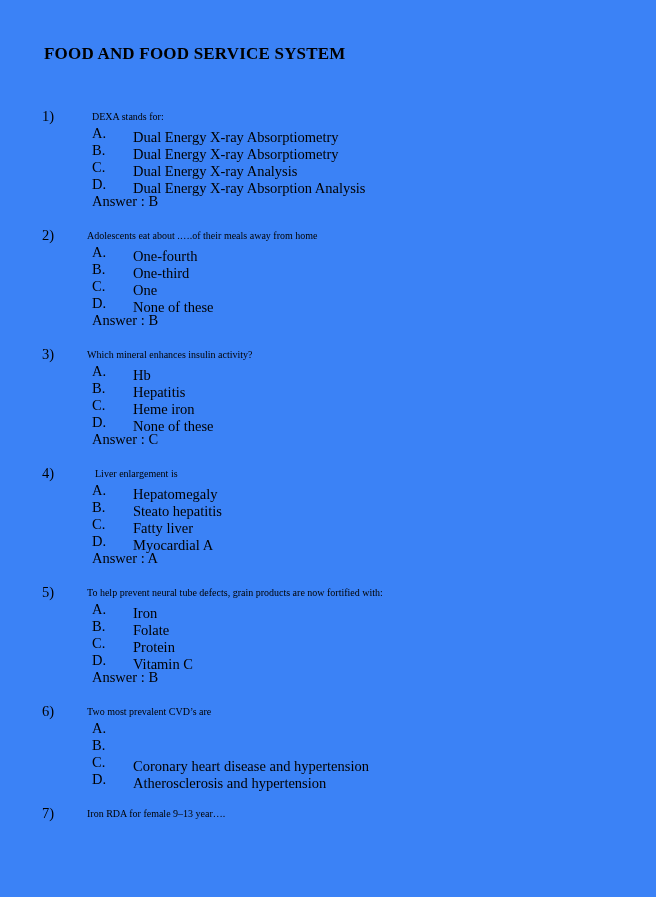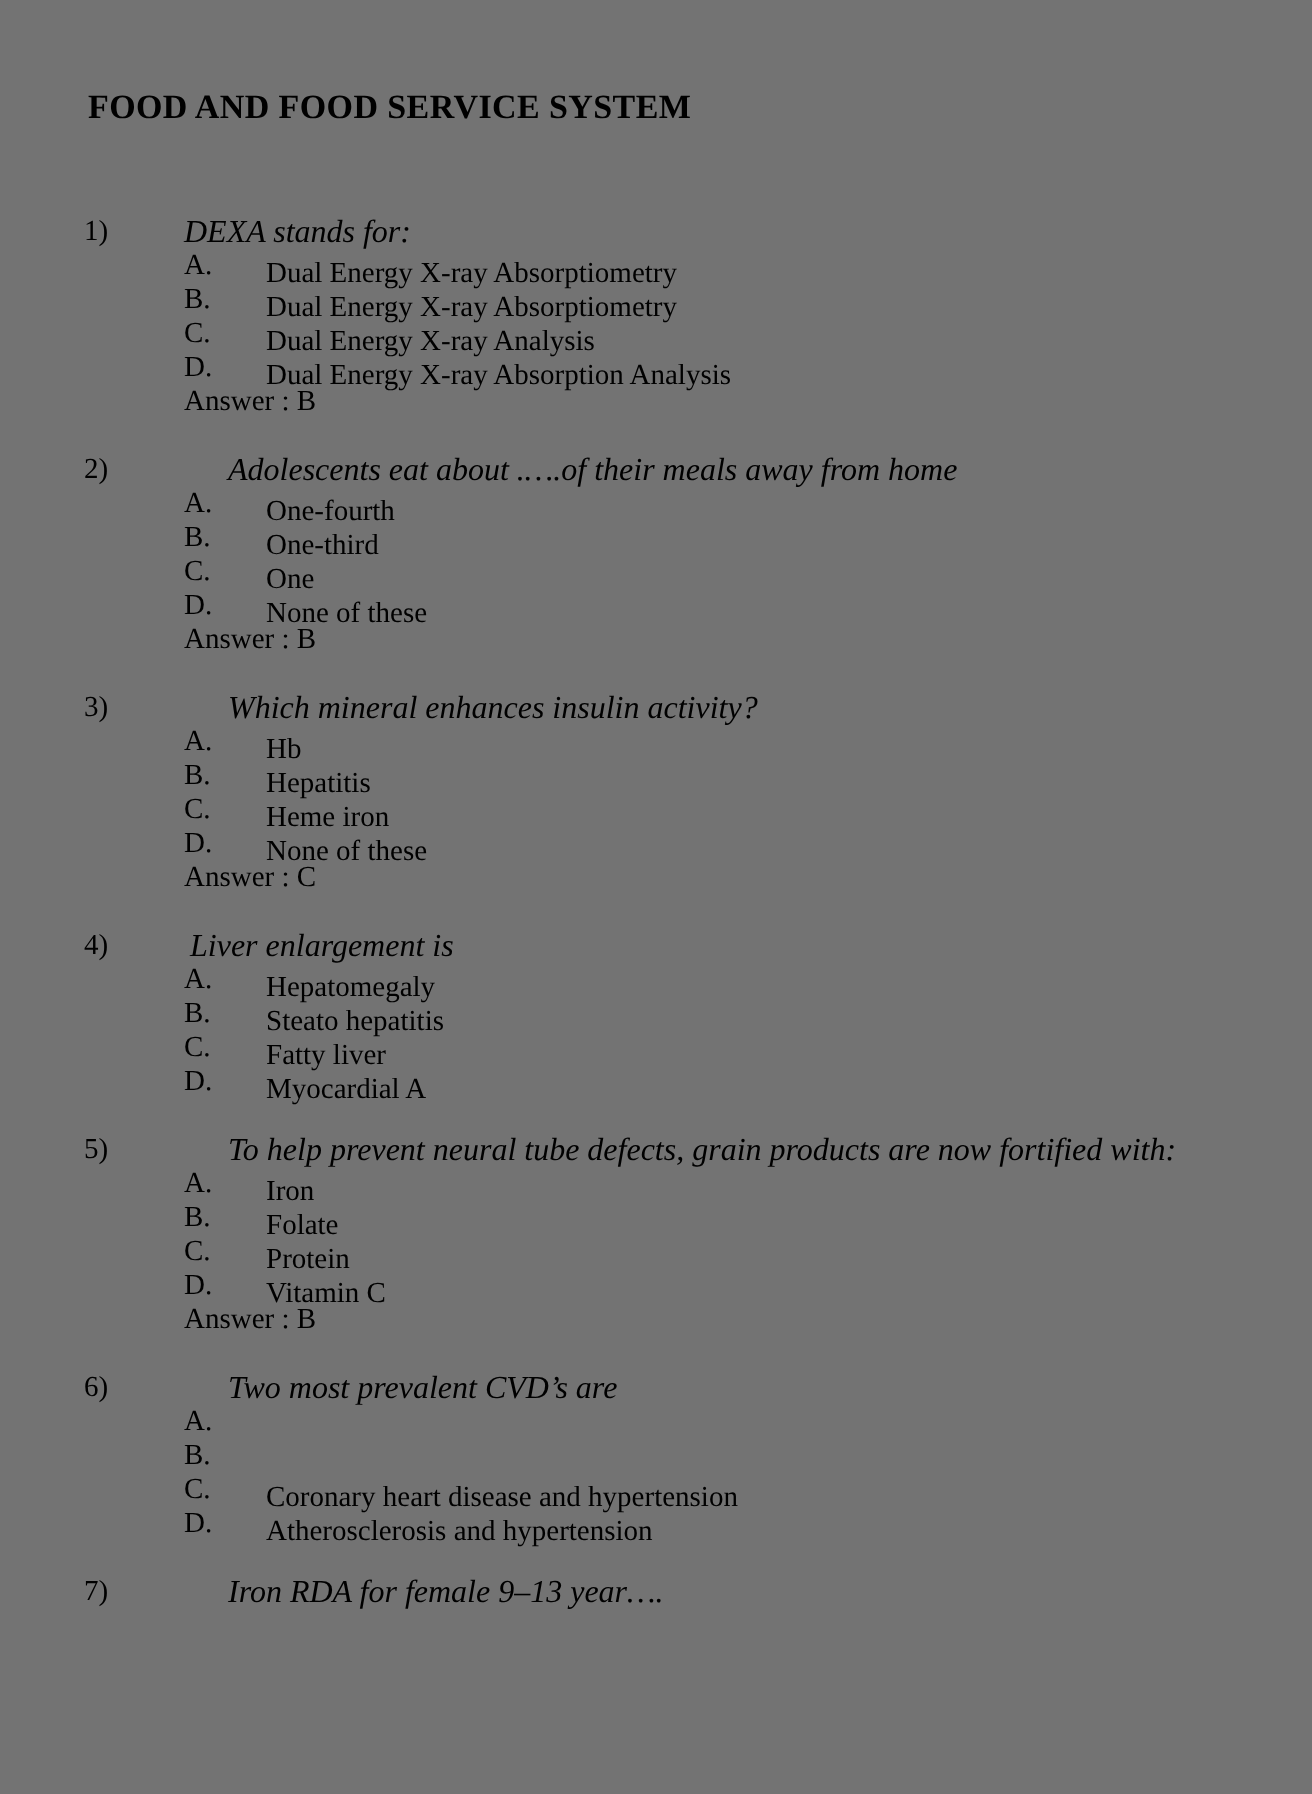--- a/index.html
+++ b/index.html
@@ -13,21 +13,21 @@
     position: relative;
     font-family: "Liberation Serif", "DejaVu Serif", serif;
     color: #000000;
     overflow: hidden;
   }
 
   .page {
     position: relative;
     width: 656px;
     height: 897px;
-    background: #737373;
+    background: #3b82f6;
     box-sizing: border-box;
   }
 
   .doc-title {
     position: absolute;
     left: 44px;
     top: 44px;
     font-size: 17px;
     font-weight: bold;
     letter-spacing: 0.2px;
@@ -60,27 +60,26 @@
     top: 0;
     width: 46px;
     font-size: 14.5px;
     line-height: 17px;
   }
 
   .q-stem {
     position: absolute;
     top: 0;
     left: 92px;
-    font-size: 16px;
-    line-height: 17px;
-    white-space: nowrap;
-    font-style: italic;
+    font-size: 10px;
+    line-height: 17px;
+    white-space: nowrap;
   }
   .q-stem.indent {
-    left: 114px;
+    left: 87px;
   }
   .q-stem.indent-small {
     left: 95px;
   }
 
   .opt-line {
     position: relative;
     height: 17px;
     line-height: 17px;
   }
@@ -214,20 +213,23 @@
           <span class="opt-text">Steato hepatitis</span>
         </div>
         <div class="opt-line">
           <span class="opt-letter">C.</span>
           <span class="opt-text">Fatty liver</span>
         </div>
         <div class="opt-line">
           <span class="opt-letter">D.</span>
           <span class="opt-text">Myocardial A</span>
         </div>
+        <div class="answer-line">
+          <span class="answer-text">Answer : A</span>
+        </div>
       </div>
       <div class="question-block">
         <div class="q-line">
           <span class="q-number">5)</span>
           <span class="q-stem indent">To help prevent neural tube defects, grain products are now fortified with:</span>
         </div>
         <div class="opt-line">
           <span class="opt-letter">A.</span>
           <span class="opt-text">Iron</span>
         </div>

